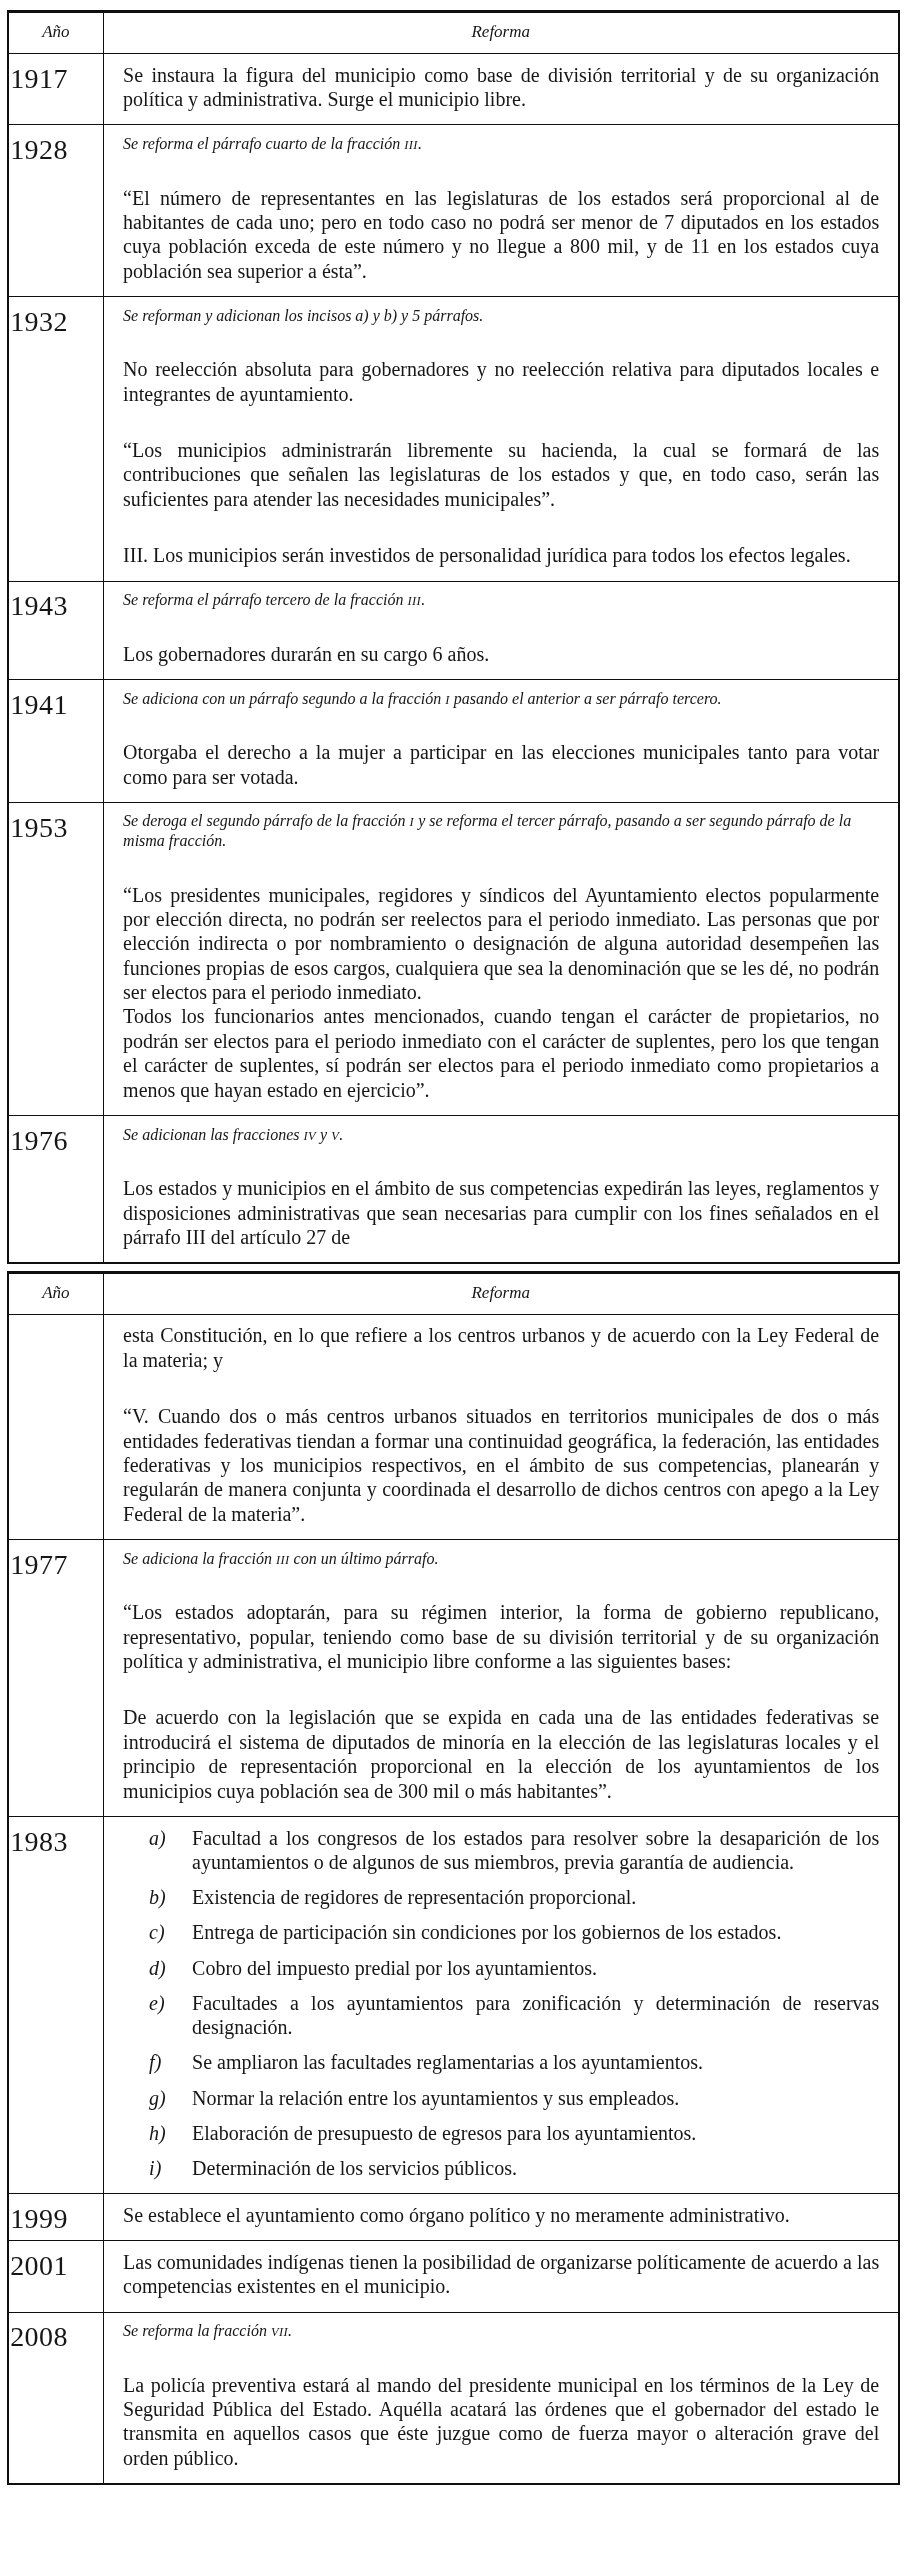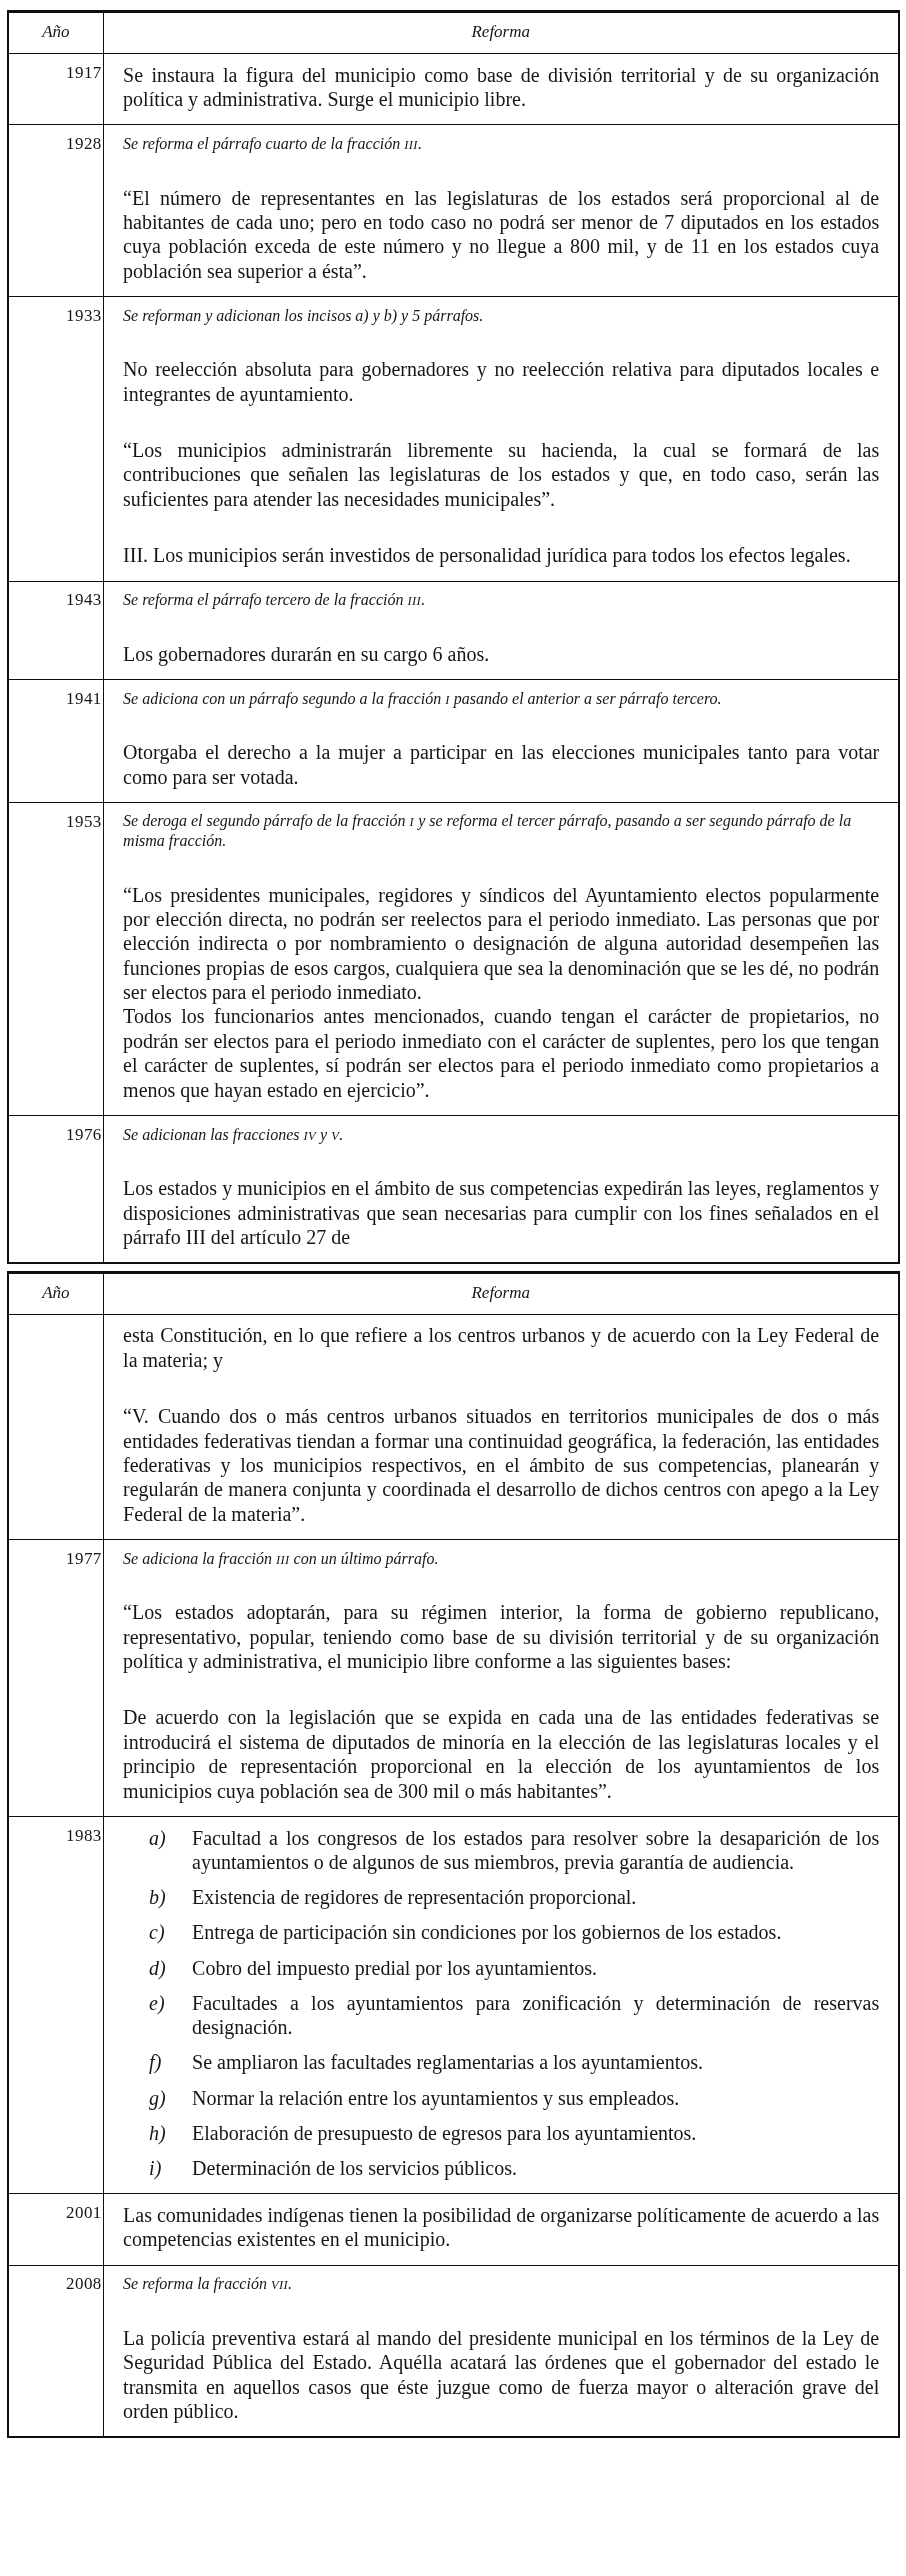--- a/index.html
+++ b/index.html
@@ -31,22 +31,22 @@
     font-size: 17px;
     text-align: center;
     padding: 9.3px 0 10.8px 0;
     border-bottom: 1.4px solid #0f0f0f;
   }
   tbody tr { border-top: 1.4px solid #0f0f0f; }
   tbody tr:first-child { border-top: 0; }
 
   td.year {
     vertical-align: top;
-    text-align: right;
-    font-size: 17px;
+    text-align: left;
+    font-size: 28px;
     padding-top: 8.6px;
     letter-spacing: 0.4px;
   }
   td.reform {
     vertical-align: top;
     font-size: 20px;
     line-height: 1.22;
     padding: 2.9px 18.6px 13px 19.4px;
   }
   td.reform p { margin: 32px 0 0 0; text-align: justify; }
@@ -90,21 +90,21 @@
           </td>
         </tr>
         <tr>
           <td class="year">1928</td>
           <td class="reform">
             <p class="summary">Se reforma el párrafo cuarto de la fracción <span class="sc">III</span>.</p>
             <p class="body">“El número de representantes en las legislaturas de los estados será proporcional al de habitantes de cada uno; pero en todo caso no podrá ser menor de 7 diputados en los estados cuya población exceda de este número y no llegue a 800 mil, y de 11 en los estados cuya población sea superior a ésta”.</p>
           </td>
         </tr>
         <tr>
-          <td class="year">1933</td>
+          <td class="year">1932</td>
           <td class="reform">
             <p class="summary">Se reforman y adicionan los incisos a) y b) y 5 párrafos.</p>
             <p class="body">No reelección absoluta para gobernadores y no reelección relativa para diputados locales e integrantes de ayuntamiento.</p>
             <p class="body">“Los municipios administrarán libremente su hacienda, la cual se formará de las contribuciones que señalen las legislaturas de los estados y que, en todo caso, serán las suficientes para atender las necesidades municipales”.</p>
             <p class="body">III. Los municipios serán investidos de personalidad jurídica para todos los efectos legales.</p>
           </td>
         </tr>
         <tr>
           <td class="year">1943</td>
           <td class="reform">
@@ -197,20 +197,26 @@
               <span class="marker">h)</span>
               <span class="itext">Elaboración de presupuesto de egresos para los ayuntamientos.</span>
             </div>
             <div class="item">
               <span class="marker">i)</span>
               <span class="itext">Determinación de los servicios públicos.</span>
             </div>
           </td>
         </tr>
         <tr>
+          <td class="year">1999</td>
+          <td class="reform">
+            <p class="body">Se establece el ayuntamiento como órgano político y no meramente administrativo.</p>
+          </td>
+        </tr>
+        <tr>
           <td class="year">2001</td>
           <td class="reform">
             <p class="body">Las comunidades indígenas tienen la posibilidad de organizarse políticamente de acuerdo a las competencias existentes en el municipio.</p>
           </td>
         </tr>
         <tr>
           <td class="year">2008</td>
           <td class="reform">
             <p class="summary">Se reforma la fracción <span class="sc">VII</span>.</p>
             <p class="body">La policía preventiva estará al mando del presidente municipal en los términos de la Ley de Seguridad Pública del Estado. Aquélla acatará las órdenes que el gobernador del estado le transmita en aquellos casos que éste juzgue como de fuerza mayor o alteración grave del orden público.</p>

